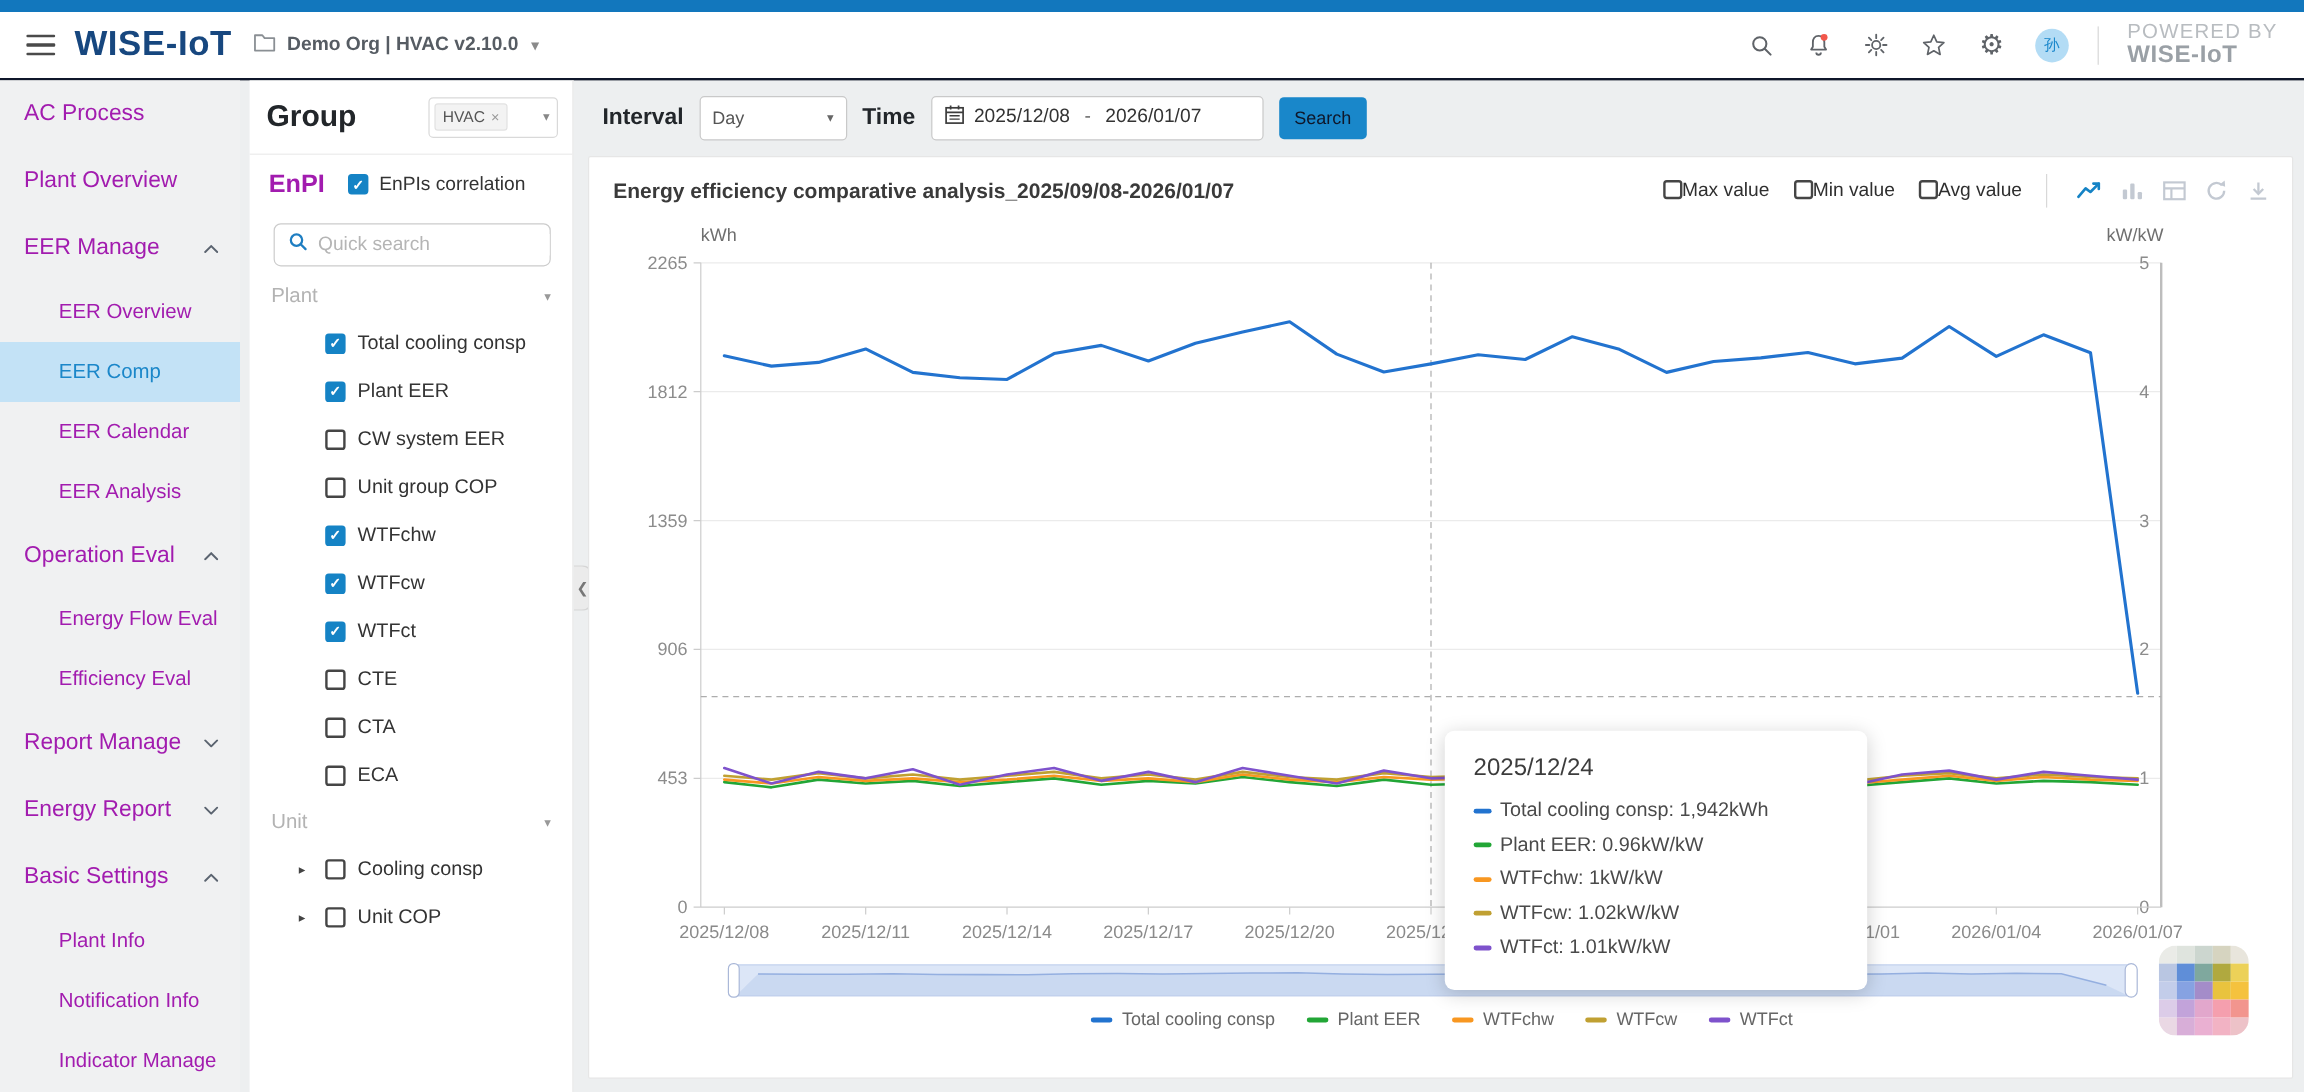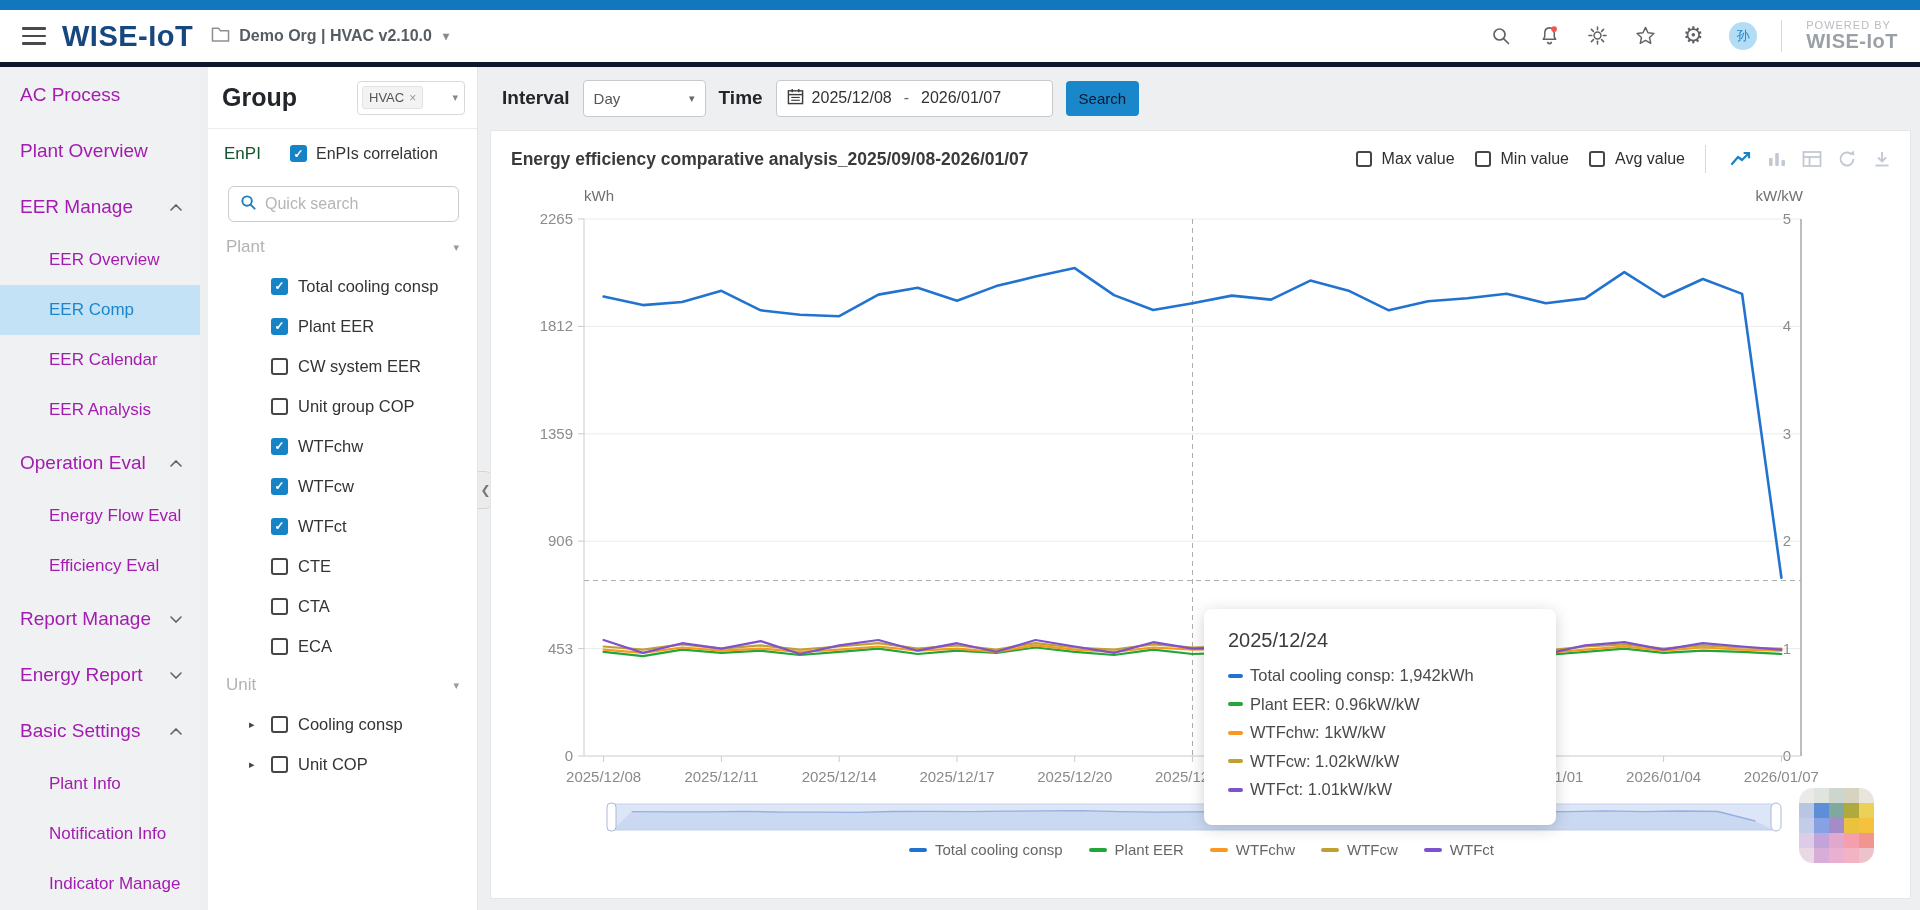--- a/index.html
+++ b/index.html
@@ -1,50 +1,50 @@
 <!DOCTYPE html>
 <html><head>
 <meta charset="utf-8">
 <style>
 *{box-sizing:border-box;margin:0;padding:0}
 html,body{width:1920px;height:910px;overflow:hidden;font-family:"Liberation Sans",sans-serif;background:#edeff0;position:relative}
 
 #top-strip{position:absolute;left:0;top:0;width:1920px;height:10px;background:#1277bd}
-#header{position:absolute;left:0;top:10px;width:1920px;height:57px;background:#fff;border-bottom:5px solid #0f172a;display:flex;align-items:center;padding:0 22px}
+#header{position:absolute;left:0;top:10px;width:1920px;height:57px;background:#fff;border-bottom:2px solid #0f172a;display:flex;align-items:center;padding:0 22px}
 #hamburger{width:24px;display:flex;flex-direction:column;gap:5px;cursor:pointer;margin-right:16px}
 #hamburger span{height:2.5px;background:#4a4a4a;border-radius:1px}
 #logo{font-size:29px;font-weight:bold;color:#17477f;letter-spacing:.5px;margin-right:18px}
 #org{display:flex;align-items:center;gap:9px;color:#565c63;font-weight:bold;font-size:16px}
 #org .caret{color:#8a8a8a;font-size:12px;margin-left:2px}
 #header-right{margin-left:auto;display:flex;align-items:center;gap:24px}
 .hicon{display:flex;align-items:center;justify-content:center;width:24px;height:24px;cursor:pointer;position:relative}
 .gear-glyph{font-size:23px;color:#5f6368;line-height:1}
 #avatar{width:28px;height:28px;border-radius:50%;background:#b3dcf5;color:#1c88cb;font-size:13px;display:flex;align-items:center;justify-content:center}
 .vdiv{width:1px;height:32px;background:#d8d8d8}
 #powered{line-height:1.05;text-align:left}
-#powered .l1{font-size:11px;color:#b8bcc0;letter-spacing:1px}
+#powered .l1{font-size:17px;color:#b8bcc0;letter-spacing:1px}
 #powered .l2{font-size:20px;font-weight:bold;color:#9aa0a6;letter-spacing:.5px}
 
 #sidebar{position:absolute;left:0;top:67px;width:200px;height:843px;background:#f0f1f2}
 .sb-item{display:flex;align-items:center;color:#a21caf;cursor:pointer}
 .sb-item.l1{height:56px;font-size:19px;font-weight:500;padding-left:20px}
 .sb-item.l2{height:50px;font-size:17px;padding-left:49px}
 .sb-item.active{background:#c3e2f6;color:#1b87c9}
 .sb-item .chev{margin-left:auto;margin-right:18px;display:flex}
 .sb-item .chev.up svg{transform:rotate(180deg)}
 
 #group-panel{position:absolute;left:208px;top:67px;width:270px;height:843px;background:#fff;border-right:1px solid #e4e4e4}
 #group-header{height:62px;display:flex;align-items:center;padding:0 12px 0 14px;justify-content:space-between;border-bottom:1px solid #ececec}
 #group-title{font-size:25px;font-weight:bold;color:#22262a}
 #group-select{width:108px;height:34px;border:1px solid #d9d9d9;border-radius:4px;display:flex;align-items:center;padding:0 6px 0 4px;cursor:pointer}
 #group-tag{background:#f3f3f3;border:1px solid #e2e2e2;border-radius:3px;font-size:13px;color:#555;padding:3px 6px;display:flex;align-items:center;gap:5px}
 #group-tag .x{color:#999;font-size:12px}
 #group-select .caret{margin-left:auto;color:#888;font-size:11px}
 #enpi-row{height:49px;display:flex;align-items:center;padding-left:16px}
-#enpi-label{font-size:17px;font-weight:normal;color:#14532d;width:48px}
+#enpi-label{font-size:21px;font-weight:bold;color:#a21caf;width:48px}
 #enpi-check{display:flex;align-items:center;gap:9px;margin-left:18px;cursor:pointer}
 #enpi-check .lbl{font-size:16px;color:#333}
 #quick-search{margin:8px 18px 6px 20px;height:36px;border:1px solid #ccc;border-radius:6px;display:flex;align-items:center;padding-left:11px;gap:8px;background:#fff}
 #quick-search input{border:none;outline:none;flex:1;font-size:16px;font-family:"Liberation Sans",sans-serif;color:#333;min-width:0}
 #quick-search input::placeholder{color:#b5b5b5}
 .gp-section{height:38px;display:flex;align-items:center;padding:0 18px;color:#b3b3b3;font-size:17px}
 .gp-section .caret{margin-left:auto;color:#999;font-size:11px}
 .gp-item{height:40px;display:flex;align-items:center;gap:10px;padding-left:63px;cursor:pointer}
 .gp-item.tree{padding-left:41px}
 .gp-item .expander{color:#444;font-size:11px;width:12px}
@@ -57,21 +57,21 @@
 .ctl-label{font-size:19px;font-weight:bold;color:#22262a}
 #interval-select{width:123px;height:37px;border:1px solid #c9c9c9;border-radius:4px;background:#fff;display:flex;align-items:center;padding:0 10px;font-size:15px;color:#555;cursor:pointer}
 #interval-select .caret{margin-left:auto;color:#666;font-size:11px}
 #time-range{width:277px;height:37px;border:1px solid #c9c9c9;border-radius:4px;background:#fff;display:flex;align-items:center;padding:0 10px;gap:8px;font-size:16px;color:#333;cursor:pointer}
 #time-range .sep{color:#666;padding:0 4px}
 #search-btn{height:35px;padding:0 13px;background:#1987ca;border-radius:4px;color:#0f172a;font-size:15px;display:flex;align-items:center;border:none;cursor:pointer;font-family:"Liberation Sans",sans-serif}
 
 #card{position:absolute;left:490px;top:130px;width:1421px;height:769px;background:#fff;border:1px solid #e6e6e6;border-radius:2px}
 #card-title{position:absolute;left:20px;top:18px;font-size:17.5px;font-weight:bold;color:#3a3a3a}
 #card-tools{position:absolute;right:18px;top:14px;display:flex;align-items:center;gap:20px}
-.vcheck{display:flex;align-items:center;gap:10px;cursor:pointer}
+.vcheck{display:flex;gap:0;cursor:pointer}
 .vcheck .cb{width:16px;height:16px}
 .vcheck .lbl{font-size:16px;color:#2f2f2f}
 #tool-icons{display:flex;align-items:center;gap:15px;margin-left:4px}
 .ticon{display:flex;align-items:center;cursor:pointer}
 #chart-wrap{position:absolute;left:0;top:0;width:1421px;height:769px}
 #legend{position:absolute;left:0;top:710px;width:1421px;display:flex;justify-content:center;gap:26px;align-items:center}
 .lg-item{display:flex;align-items:center;gap:8px;cursor:pointer}
 .lg-dash{width:18px;height:4px;border-radius:2px}
 .lg-lbl{font-size:15px;color:#666}
 

